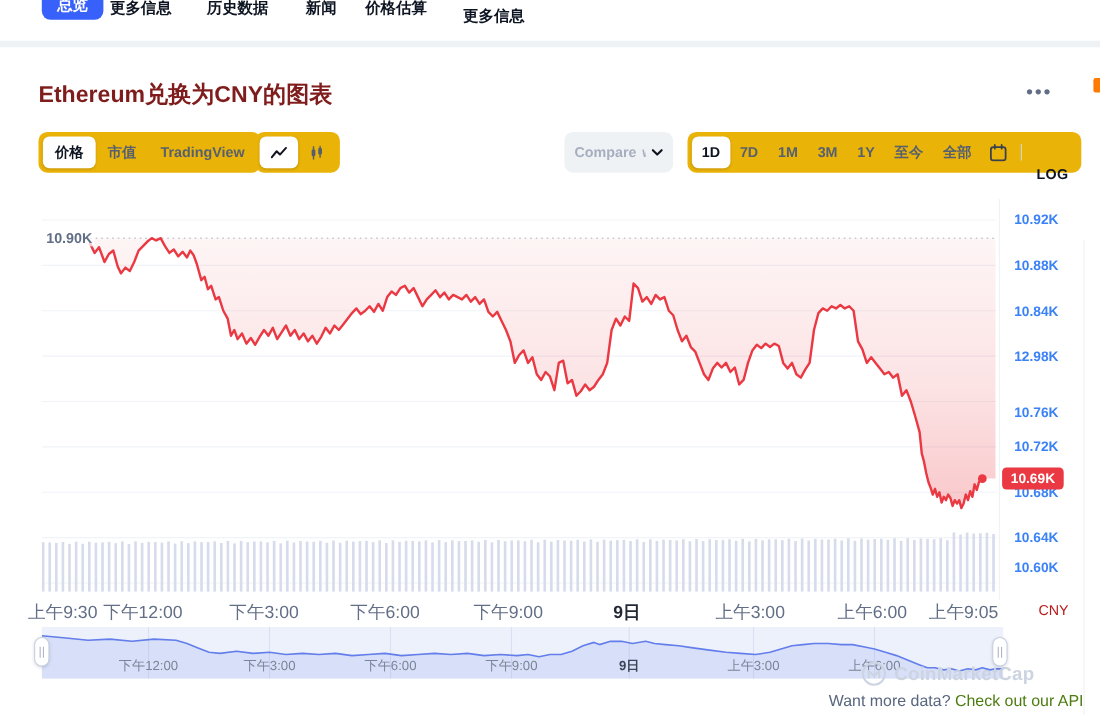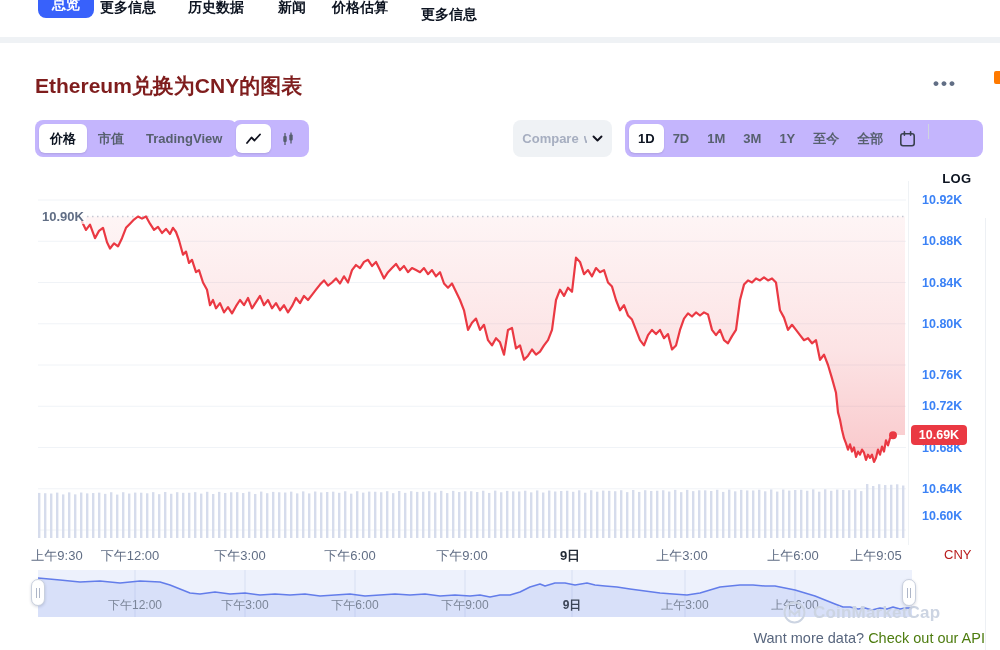--- a/index.html
+++ b/index.html
@@ -13,21 +13,21 @@
   .tab-pill { position:absolute; left:38px; top:-12px; height:30px; padding:8px 14px 0 14px;
     background:#3861fb; color:#fff; border-radius:8px; font-size:14px; font-weight:700; }
   .band { position:absolute; top:37px; left:0; width:1000px; height:6px; background:#eff2f5; }
 
   
   .page-title { position:absolute; left:35px; top:72px; font-size:21px; font-weight:700; color:#7f1d1d; }
   .more-btn { position:absolute; left:933px; top:74px; font-size:17px; font-weight:700; color:#616e85;
     letter-spacing:2px; cursor:pointer; }
 
   
-  .seg { position:absolute; top:120px; display:flex; align-items:flex-start; background:#c4b5fd; border-radius:8px; padding:4px; height:37px; }
+  .seg { position:absolute; top:120px; display:flex; align-items:center; background:#eab308; border-radius:8px; padding:4px; height:37px; }
   .seg-btn { border:none; background:transparent; font-family:inherit; font-size:13px; font-weight:600;
     color:#57606f; padding:6px 11px; border-radius:6px; cursor:pointer; white-space:nowrap; height:29px; display:flex; align-items:center; }
   .seg-btn.active { background:#fff; color:#0d1421; font-weight:700; box-shadow:0 1px 2px rgba(24,26,32,.12); }
   .compare-btn { position:absolute; left:513px; top:120px; width:99px; height:37px; background:#eff2f5; border:none;
     border-radius:8px; display:flex; align-items:center; justify-content:center; gap:5px; cursor:pointer;
     font-family:inherit; font-size:13px; font-weight:600; color:#a6aec0; }
   .compare-clip { display:inline-block; width:3px; overflow:hidden; color:#a6aec0; }
   .vdiv { width:1px; height:15px; background:#cfd5df; margin:0 5px; }
   .log-btn { font-weight:800; color:#0d1421; letter-spacing:.3px;margin-top:40px; }
 
@@ -35,21 +35,21 @@
   .plot { position:absolute; left:38px; top:180px; width:868px; height:358px; }
   .open-label { position:absolute; left:40px; top:209px; font-size:13px; font-weight:600; color:#616e85; background:rgba(255,255,255,.7); padding:0 2px; z-index:3; }
   .watermark { position:absolute; left:745px; top:421px; display:flex; align-items:center; gap:7px; z-index:2;
     color:#ccd4e2; font-size:17px; font-weight:700; letter-spacing:.2px; }
   .y-axis { position:absolute; left:922px; top:0; width:70px; height:560px; }
   .y-lab { position:absolute; left:0; font-size:12.5px; font-weight:700; color:#3b82f6; }
   .axis-sep { position:absolute; left:908px; top:181px; width:1px; height:364px; background:#eff2f5; }
   .price-badge { position:absolute; left:911px; top:425px; width:56px; height:20px; background:#ea3943;
     border-radius:4px; color:#fff; font-size:12.5px; font-weight:700; display:flex; align-items:center; justify-content:center; z-index:4; }
   .x-axis { position:absolute; left:38px; top:547px; width:868px; height:18px; }
-  .x-lab { position:absolute; transform:translateX(-50%); font-size:13px; font-weight:500; color:#616e85; white-space:nowrap; }
+  .x-lab { position:absolute; transform:translateX(-50%); font-size:16px; font-weight:500; color:#616e85; white-space:nowrap; }
   .x-lab.bold { font-weight:700; color:#222a35; }
   .unit-label { position:absolute; left:944px; top:547px; font-size:13px; font-weight:400; color:#b91c1c; }
 
   
   .navigator { position:absolute; left:38px; top:570px; width:874px; height:47px; background:#edf1fc; }
   .nav-lab { position:absolute; transform:translateX(-50%); top:27px; font-size:12px; font-weight:500; color:#7b8598; white-space:nowrap; }
   .nav-lab.bold { font-weight:700; color:#3c4557; }
   .handle { position:absolute; top:9px; width:14px; height:27px; background:#fff; border:1px solid #c9d0de;
     border-radius:7px; box-shadow:0 1px 3px rgba(30,40,80,.18); z-index:5; display:flex; align-items:center; justify-content:center; gap:2px; cursor:ew-resize; }
   .handle i { display:block; width:1px; height:10px; background:#aeb6c8; }
@@ -312,21 +312,21 @@
       </span>
       <span>CoinMarketCap</span>
     </div>
   </div>
   <div class="open-label">10.90K</div>
   <div class="axis-sep"></div>
   <div class="y-axis" id="y-axis">
       <div class="y-lab" style="top: 193px;">10.92K</div>
       <div class="y-lab" style="top: 234.25px;">10.88K</div>
       <div class="y-lab" style="top: 275.5px;">10.84K</div>
-      <div class="y-lab" style="top: 316.75px;">10.80K</div>
+      <div class="y-lab" style="top: 316.75px;">12.98K</div>
       <div class="y-lab" style="top: 368px;">10.76K</div>
       <div class="y-lab" style="top: 399.25px;">10.72K</div>
       <div class="y-lab" style="top: 440.5px;">10.68K</div>
       <div class="y-lab" style="top: 481.75px;">10.64K</div>
       <div class="y-lab" style="top: 509px;">10.60K</div>
     </div>
   <div class="price-badge">10.69K</div>
   <div class="x-axis" id="x-axis">
       <div class="x-lab" style="left: 19px;">上午9:30</div>
       <div class="x-lab" style="left: 92px;">下午12:00</div>

